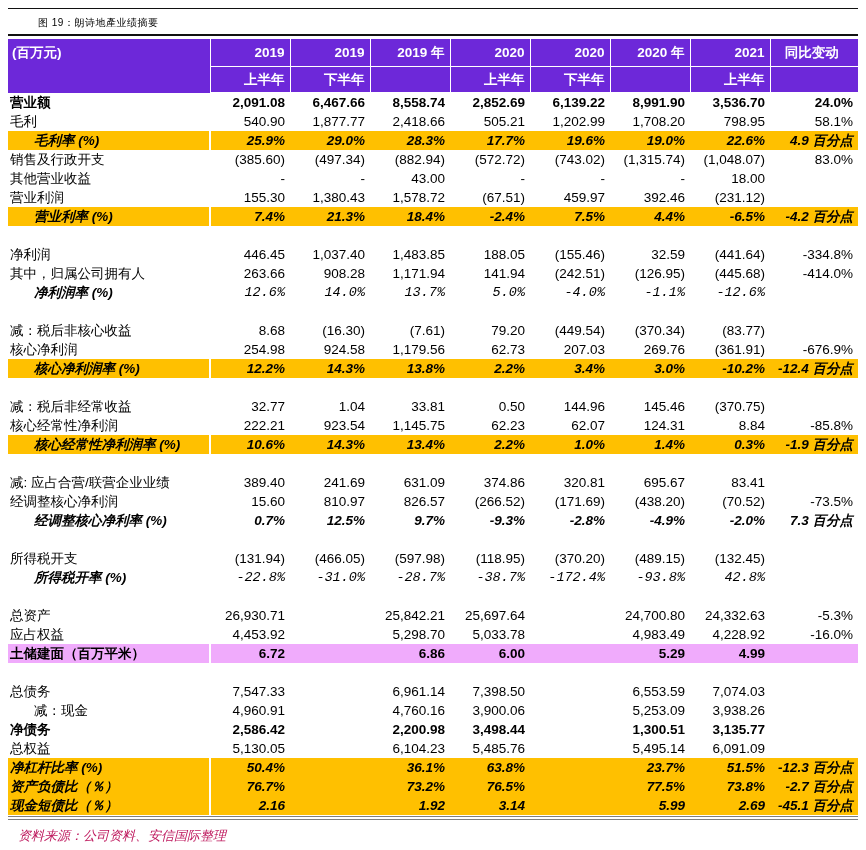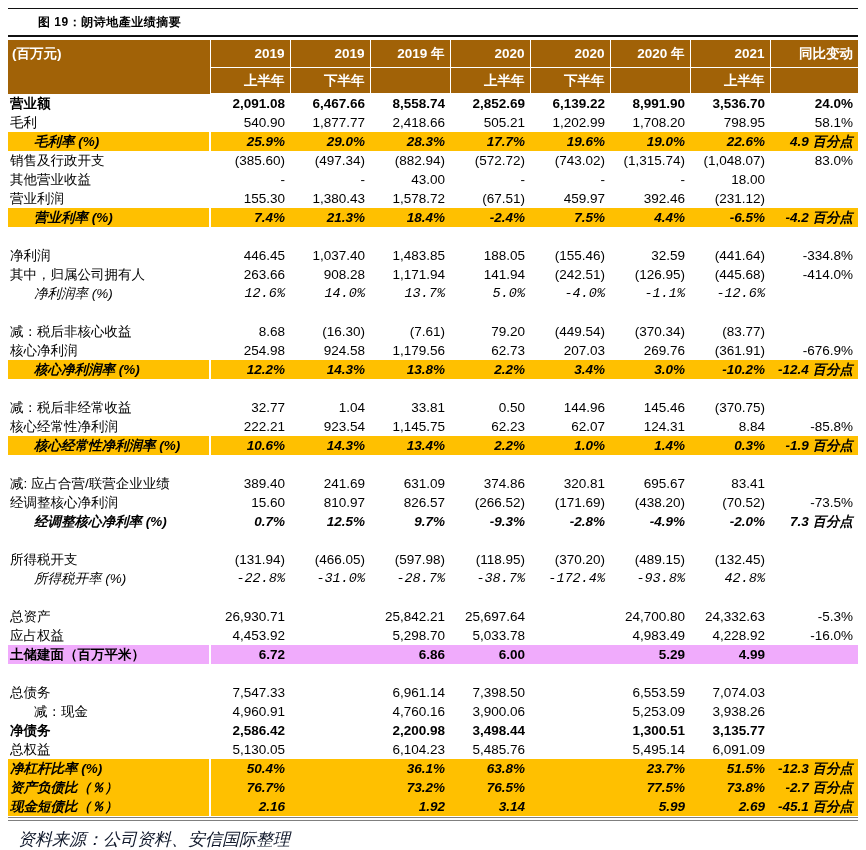--- a/index.html
+++ b/index.html
@@ -9,67 +9,67 @@
     color:#000;
     -webkit-font-smoothing:antialiased;
   }
   .page{width:850px;margin:0 auto;padding-top:8px;}
   .title-block{
     border-top:1.5px solid #111;
     border-bottom:2.5px solid #111;
     padding:3px 0 4px 2px;
   }
   .title-block .fig-title{
-    font-size:12px;font-weight:bold;letter-spacing:.5px;padding-left:28px;
+    font-size:10px;font-weight:normal;letter-spacing:.5px;padding-left:28px;
   }
   table.fin{
     margin-top:3px;
     width:850px;table-layout:fixed;
     border-collapse:collapse;
     font-size:13.5px;
   }
   col.c-lab{width:202px;}
   col.c-val{width:80px;}
   col.c-yoy{width:88px;}
   thead th{
-    background:#a16207;color:#fff;font-weight:bold;
+    background:#6d28d9;color:#fff;font-weight:bold;
     text-align:right;padding:0 5px 0 0;
     border-right:1px solid #fff;border-bottom:1px solid #fff;
     font-size:13.5px;white-space:nowrap;overflow:hidden;
   }
   thead tr.hr1 th{height:27px;}
   thead tr.hr2 th{height:25px;}
   thead th.unit{
     text-align:left;padding:5px 0 0 4px;vertical-align:top;
     border-bottom:none;
   }
-  thead th:last-child{border-right:none;}
+  thead th:last-child{border-right:none;text-align:center;}
   tbody td{
     height:19px;line-height:19px;padding:0;
     white-space:nowrap;overflow:hidden;
   }
   tbody td.lab{text-align:left;padding-left:2px;}
   tbody td.lab.ind{padding-left:26px;}
   tbody td.val{text-align:right;padding-right:5px;}
   tr.r-blank td{height:19px;}
   tr.r-bold td{font-weight:bold;}
-  tr.r-italic td.lab{font-weight:normal;font-style:italic;}
+  tr.r-italic td.lab{font-weight:bold;font-style:italic;}
   tr.r-italic td.val{font-style:italic;font-family:Liberation Mono, monospace;}
   tr.r-bolditalic td{font-weight:bold;font-style:italic;}
   tr.r-yellow td{background:#FFC000;font-weight:bold;font-style:italic;}
   tr.r-yellowbold td{background:#f0abfc;font-weight:bold;}
   tr.r-yellow td.lab,tr.r-yellowbold td.lab{border-right:2px solid #fff;margin-left:24px;}
   .end-rule{
     margin-top:1px;height:2px;
     border-top:1px solid #7f7f7f;border-bottom:1px solid #7f7f7f;
   }
   .source-note{
     margin:7px 0 0 10px;
     font-family:"Liberation Serif","DejaVu Serif",serif;
-    font-style:italic;font-size:17px;color:#0f172a;
+    font-style:italic;font-size:13px;color:#be185d;
   }
 </style>
 </head>
 <body>
 
 <div class="page">
 
   <div class="title-block">
     <span class="fig-title">图 19：朗诗地產业绩摘要</span>
   </div>

